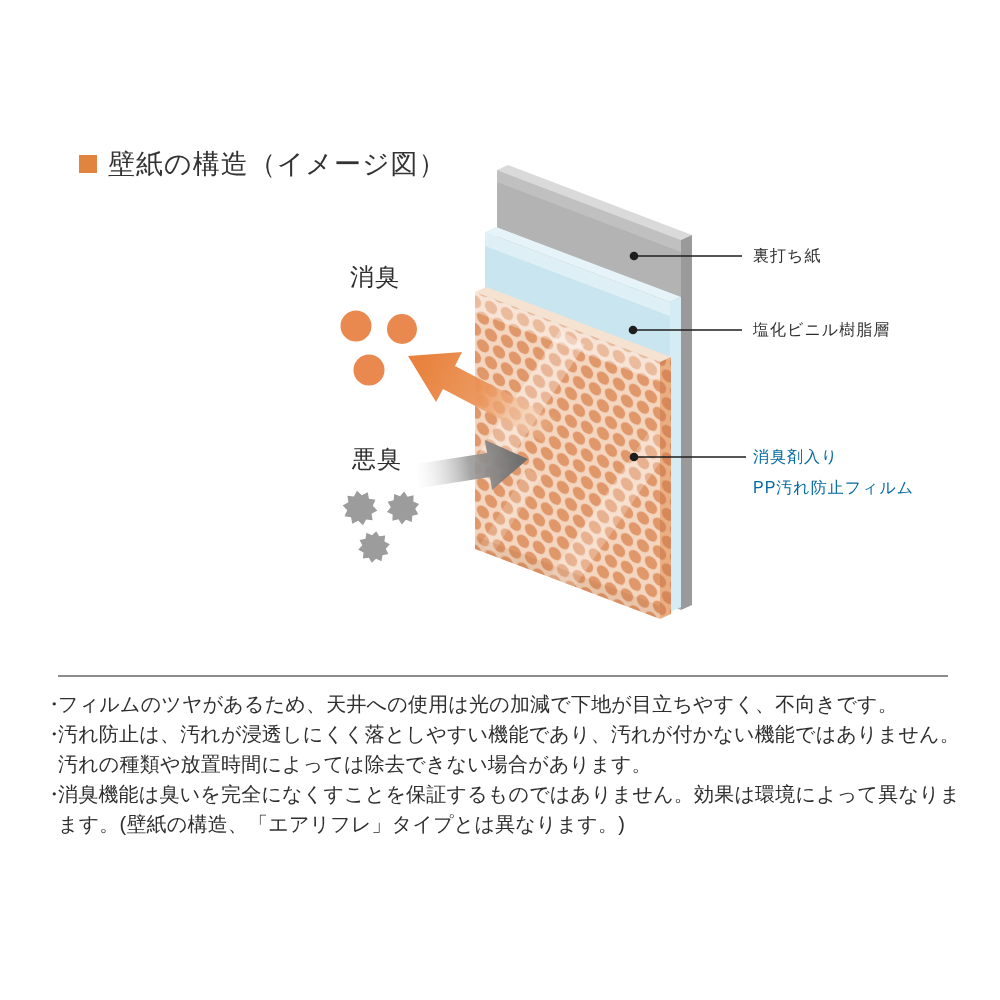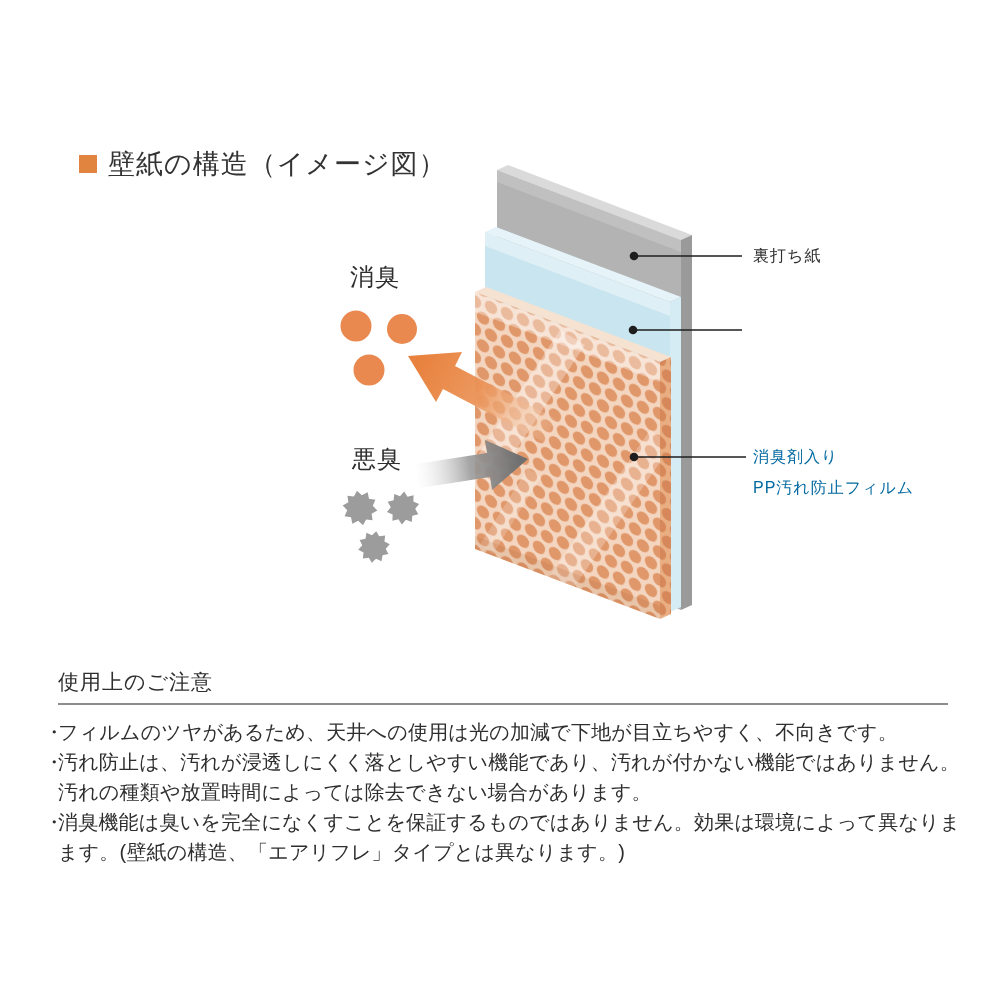--- a/index.html
+++ b/index.html
@@ -121,27 +121,27 @@
     <g fill="#1e1e1e">
       <circle cx="634" cy="256" r="4.3"></circle>
       <circle cx="633" cy="330" r="4.3"></circle>
       <circle cx="634" cy="457" r="4.3"></circle>
     </g>
   </svg>
 
   <div class="jp-label lbl-deodorize">消臭</div>
   <div class="jp-label lbl-badodor">悪臭</div>
   <div class="jp-label lbl-backing">裏打ち紙</div>
+  <div class="jp-label lbl-vinyl">塩化ビニル樹脂層</div>
   <div class="jp-label lbl-film">
     <div>消臭剤入り</div>
     <div>PP汚れ防止フィルム</div>
   </div>
 
   <div class="notes">
-    <div class="notes-heading">使用上のご注意</div>
     <hr class="notes-rule">
     <div class="note-line">
       <span class="note-bullet">・</span>
       <span>フィルムのツヤがあるため、天井への使用は光の加減で下地が目立ちやすく、不向きです。</span>
     </div>
     <div class="note-line">
       <span class="note-bullet">・</span>
       <span>汚れ防止は、汚れが浸透しにくく落としやすい機能であり、汚れが付かない機能ではありません。</span>
     </div>
     <div class="note-line">

